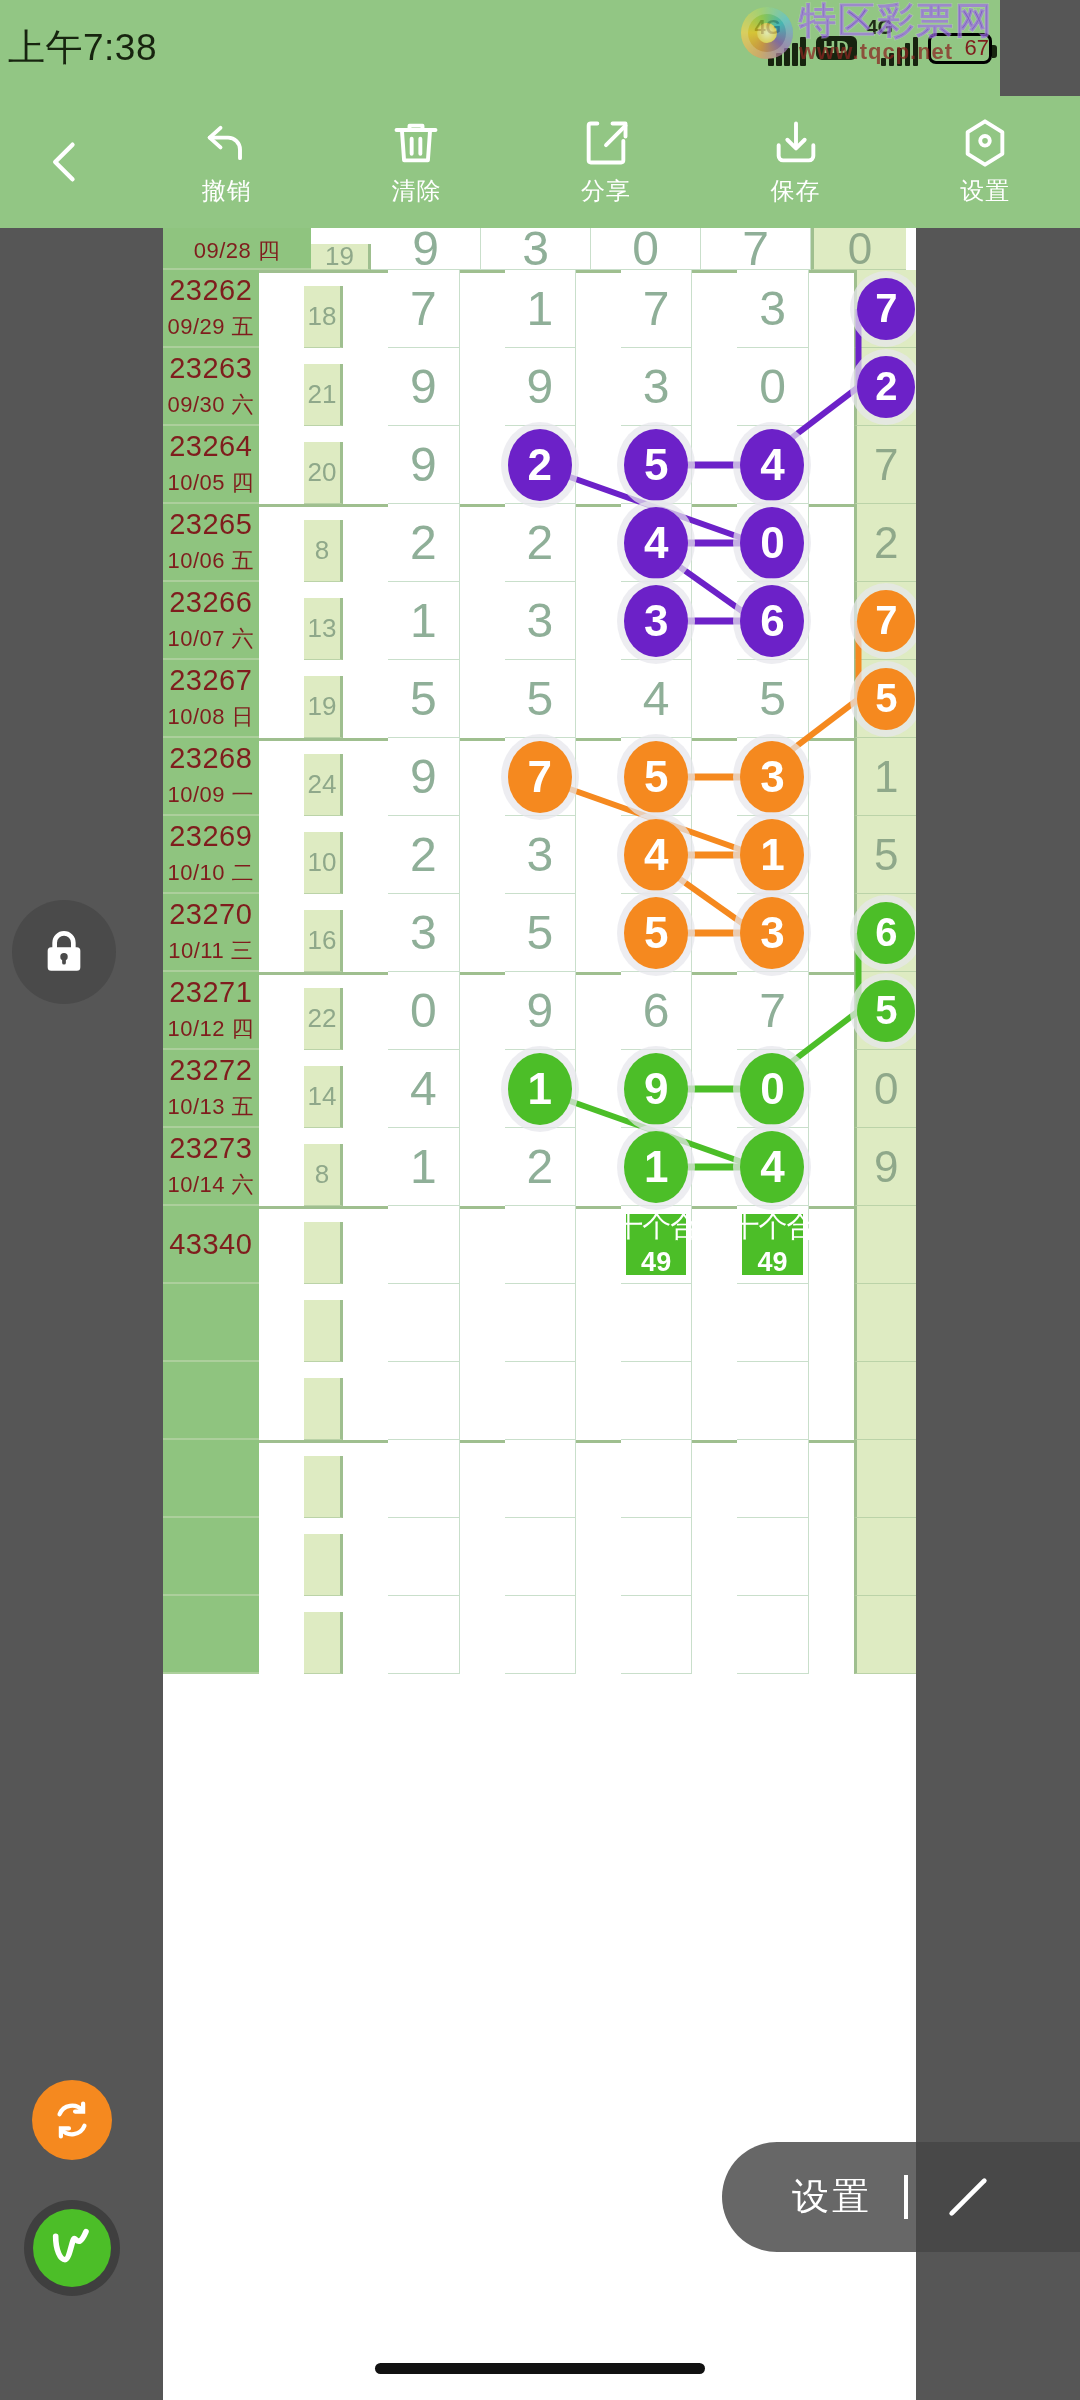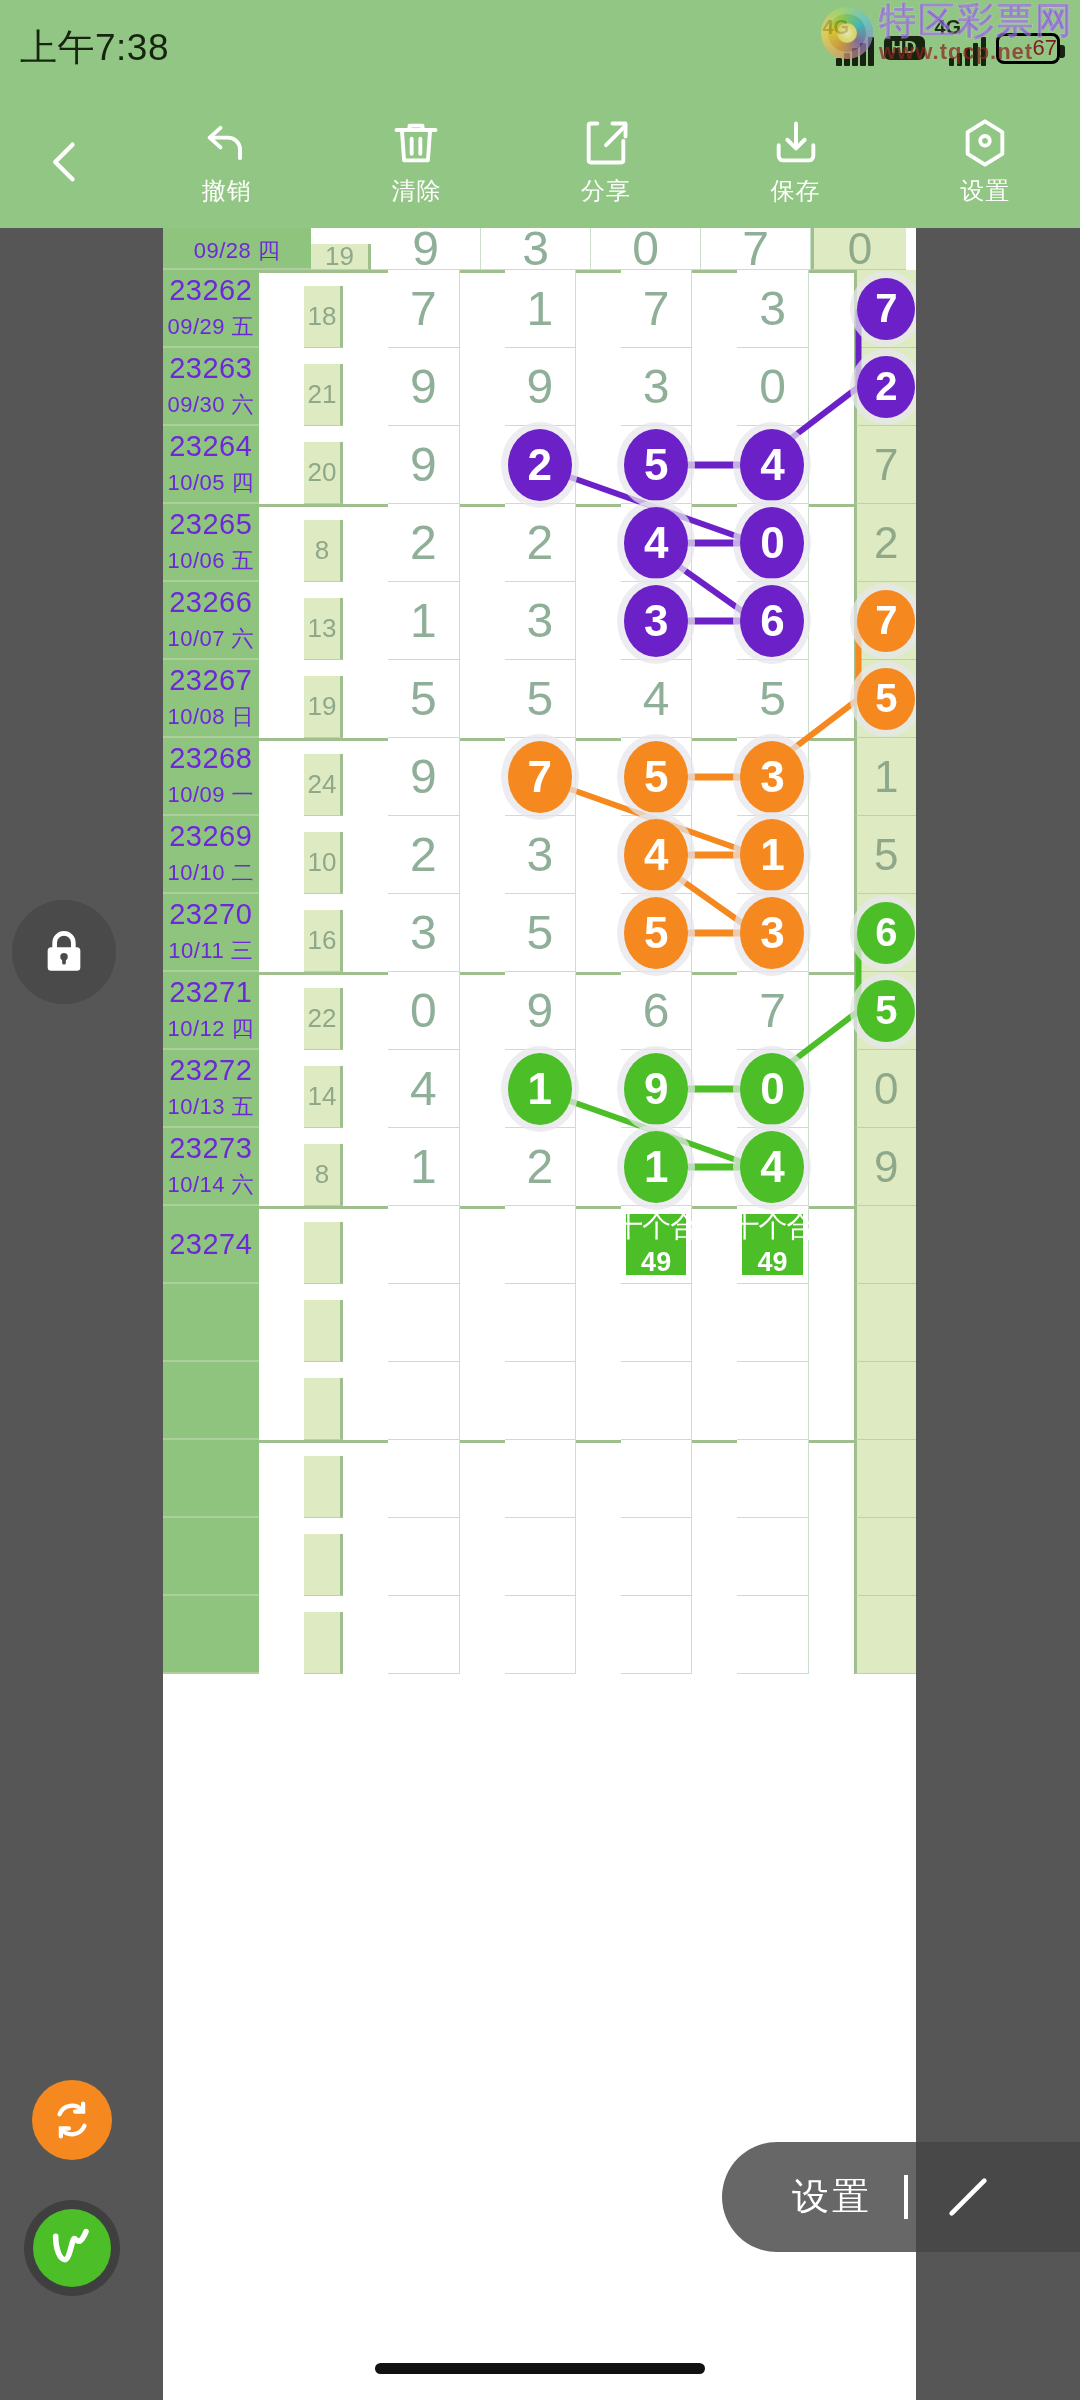--- a/index.html
+++ b/index.html
@@ -5,23 +5,23 @@
   * { margin:0; padding:0; box-sizing:border-box; }
   html,body { width:1080px; height:2400px; overflow:hidden; }
   body {
     font-family:"Liberation Sans","DejaVu Sans",sans-serif;
     background:#565656;
     position:relative;
   }
 
   
   #statusbar{
-    position:absolute; left:0; top:0; width:1080px; height:96px;
+    position:absolute; left:0; top:0; width:1000px; height:96px;
     background:#92C684; display:flex; align-items:center;
-    padding:0 20px;
+    padding:0 8px;
   }
   #clock{ font-size:37px; color:#17240f; letter-spacing:.5px; }
   #status-right{ margin-left:auto; display:flex; align-items:center; gap:10px; }
   .sig-wrap{ position:relative; display:flex; align-items:flex-end; height:36px; }
   .sig-label{ position:absolute; top:-14px; left:0; font-size:20px; color:#1e2b16; font-weight:600;}
   .bars{ display:flex; align-items:flex-end; gap:2.5px; height:30px; margin-left:14px;}
   .bars i{ display:block; width:5.5px; background:#17240f; border-radius:1px;}
   .bars i:nth-child(1){height:8px}.bars i:nth-child(2){height:13px}
   .bars i:nth-child(3){height:18px}.bars i:nth-child(4){height:23px}
   .bars i:nth-child(5){height:29px}
@@ -63,21 +63,21 @@
   .tb-icon{ width:52px; height:52px; display:block; }
   .tb-label{ font-size:24px; color:#fff; letter-spacing:1px; }
 
   
   #table-scroll{
     position:absolute; left:163px; top:228px; width:753px; height:2172px;
     background:#ffffff; overflow:hidden;
   }
   .row{ display:flex; width:753px; background:#fff; position:relative; }
   .c-issue{
-    width:148px; background:#8FC47F; color:#6d28d9;
+    width:148px; background:#8FC47F; color:#7f1d1d;
     display:flex; flex-direction:column; align-items:center; justify-content:center;
     border-bottom:2px solid #ACCF9C; position:relative; z-index:2;
   }
   .c-issue .no{ font-size:29px; letter-spacing:.5px; }
   .c-issue .dt{ font-size:22px; margin-top:5px; letter-spacing:.5px; }
   .c-sum{
     width:60px; background:#DEEBC2; color:#8FA88A; font-size:26px;
     display:flex; align-items:center; justify-content:center;
     border-right:3px solid #9FBF8F; border-bottom:1px solid #BBD3A8;
     position:relative; z-index:2;margin-top:16px;
@@ -478,21 +478,21 @@
           <div class="mark m-green">1</div>
         </div>
         <div class="c-num">
           <div class="mark m-green">4</div>
         </div>
         <div class="c-tail">9</div>
         <div class="hconn hc-green" style="left: 483px; width: 110px;"></div>
       </div>
       <div class="row rowh sep-top" style="height: 78px;">
         <div class="c-issue">
-          <span class="no">23274</span>
+          <span class="no">43340</span>
         </div>
         <div class="c-sum"></div>
         <div class="c-num"></div>
         <div class="c-num"></div>
         <div class="c-num">
           <div class="sumbox">
             <span class="t">十个合</span>
             <span class="v">49</span>
           </div>
         </div>

